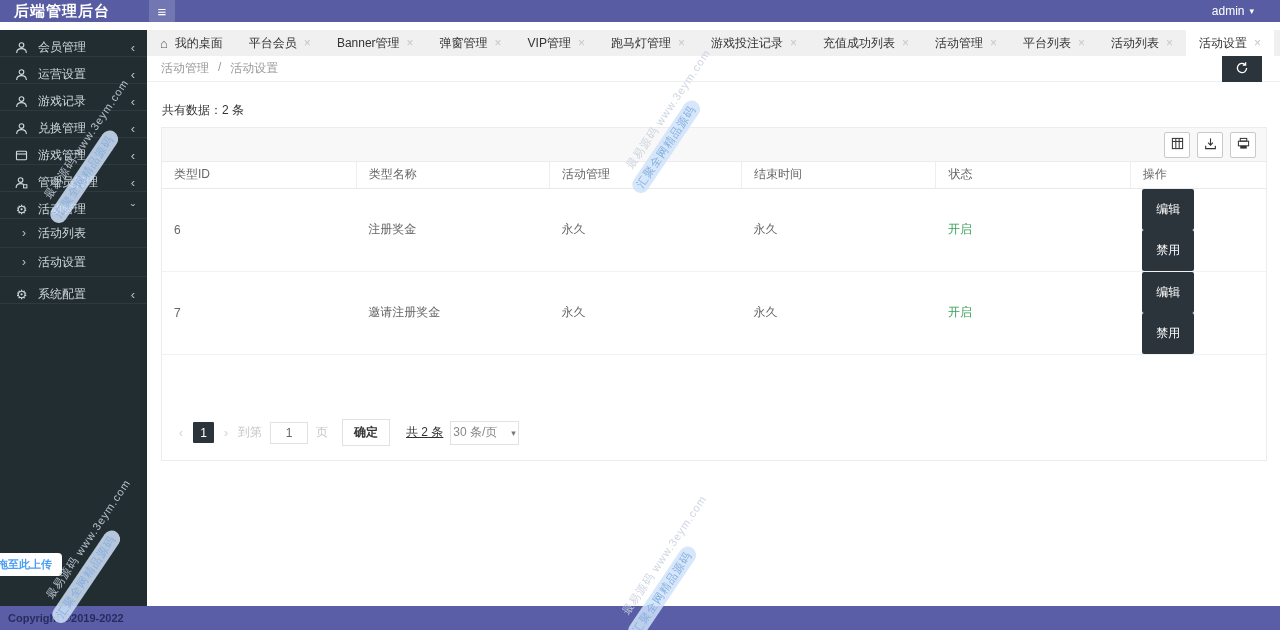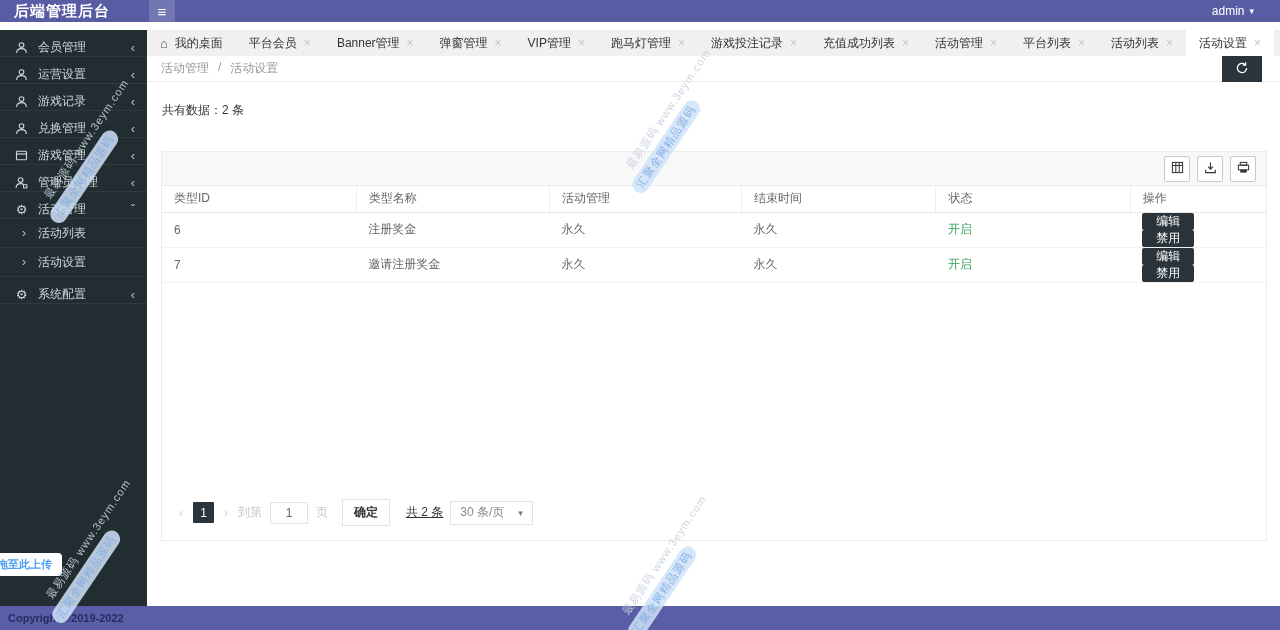--- a/index.html
+++ b/index.html
@@ -33,42 +33,42 @@
   .tab { display:flex; align-items:center; gap:7px; padding:0 13px; font-size:12px; color:#333; white-space:nowrap; cursor:pointer; }
   .tab.active { background:#fff; }
   .tab .home { font-size:13px; color:#555; }
   .tab .close { color:#c6c6c6; font-size:12px; }
 
   .crumb-row { height:26px; border-bottom:1px solid #efefef; display:flex; align-items:center; padding:0 14px; position:relative; }
   .crumb { font-size:12px; color:#999; display:flex; gap:9px; }
   .refresh-btn { position:absolute; right:18px; top:0; width:40px; height:26px; background:#2b343a; border:none; color:#fff; display:flex; align-items:center; justify-content:center; cursor:pointer; }
 
   .content { padding:18px 13px 0 14px; }
-  .summary { font-size:12px; color:#333; margin:2px 0 32px 1px; }
-
-  .card { border:1px solid #ececec; height:390px; display:flex; flex-direction:column; background:#fff; }
+  .summary { font-size:12px; color:#333; margin:2px 0 8px 1px; }
+
+  .card { border:1px solid #ececec; height:334px; display:flex; flex-direction:column; background:#fff; }
   .card-toolbar { height:34px; flex:none; background:#f8f8f8; border-bottom:1px solid #ececec; display:flex; align-items:center; justify-content:flex-end; padding:0 10px; }
   .tool-btn { width:26px; height:26px; border:1px solid #c9c9c9; border-radius:2px; background:#fff; display:flex; align-items:center; justify-content:center; margin-left:7px; cursor:pointer; color:#333; }
 
   table { width:100%; border-collapse:collapse; table-layout:fixed; font-size:12px; color:#666; }
   th { font-weight:normal; text-align:left; height:26px; padding:0 12px; border-bottom:1px solid #e9e9e9; border-right:1px solid #eee; color:#666; }
   th:last-child { border-right:none; }
   td { height:26px; padding:0 12px; border-bottom:1px solid #f2f2f2; }
   .status-on { color:#38a159; }
-  .btn-dark { background:#2b343a; color:#fff; border:none; border-radius:2px; font-size:12px; padding:0 14px; margin-right:10px; cursor:pointer; font-family:inherit; }
+  .btn-dark { background:#2b343a; color:#fff; border:none; border-radius:2px; font-size:12px; padding:12px 14px; margin-right:10px; cursor:pointer; font-family:inherit; }
 
   .card-spacer { flex:1; }
   .card-pagination { flex:none; display:flex; align-items:center; padding:8px 12px 14px; font-size:12px; }
   .pg-arrow { color:#d2d2d2; padding:0 5px; cursor:pointer; }
   .pg-page { width:21px; height:21px; background:#2b343a; color:#fff; display:flex; align-items:center; justify-content:center; margin:0 5px; border-radius:1px; cursor:pointer; }
   .pg-label { color:#c6c6c6; margin:0 5px; }
   .pg-input { width:38px; height:22px; border:1px solid #e2e2e2; text-align:center; font-size:12px; color:#666; margin:0 3px; font-family:inherit; }
   .pg-confirm { border:1px solid #e2e2e2; background:#fff; font-weight:bold; color:#333; padding:4px 11px; margin:0 9px; font-size:12px; cursor:pointer; font-family:inherit; }
   .pg-total { color:#333; margin:0 7px;text-decoration:underline; }
-  .pg-select { border:1px solid #e2e2e2; height:24px; padding:0 9px; color:#888; display:flex; align-items:center; gap:14px; cursor:pointer; background:#fff; }
+  .pg-select { border:1px solid #e2e2e2; height:24px; padding:0 2px; color:#888; display:flex; align-items:center; gap:14px; cursor:pointer; background:#fff; }
   .pg-select .caret { font-size:9px; color:#777; }
 
   
   .footer { position:absolute; bottom:0; left:0; right:0; height:24px; background:#5a5ea6; display:flex; align-items:center; padding-left:8px; z-index:15; }
   .copyright { color:rgba(10,12,50,0.62); font-size:11px; font-weight:bold; }
 
   .upload-pill { position:absolute; left:-13px; top:553px; z-index:20; background:#fff; border-radius:4px; padding:4px 10px; color:#4a9ff5; font-size:11px; font-weight:bold; white-space:nowrap; cursor:pointer; }
 
   
   .wm { position:absolute; z-index:50; pointer-events:none; display:flex; flex-direction:column; gap:3px; transform:rotate(-56deg); transform-origin:0 100%; white-space:nowrap; }

